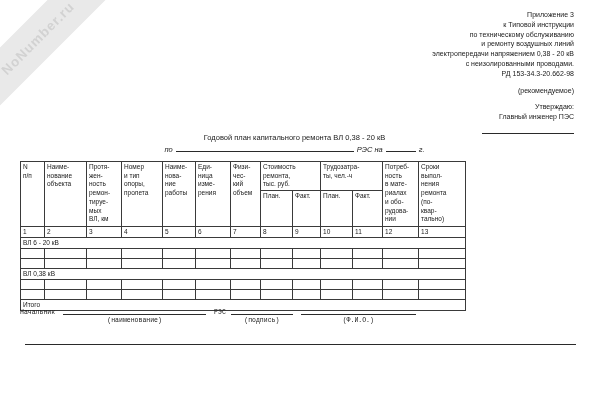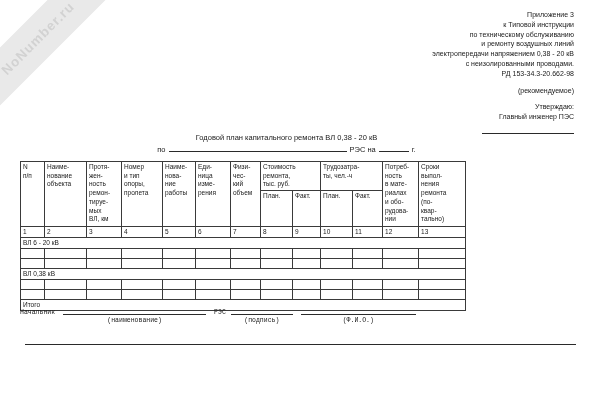--- a/index.html
+++ b/index.html
@@ -40,27 +40,27 @@
   .hdr-sigline {
     width: 92px; height: 5px;
     border-bottom: 1px solid #2a2a2a;
     margin-left: auto;
     margin-bottom: 2px;
   }
 
   
   .title-wrap {
     position: absolute;
-    top: 133px; left: 0;
+    top: 133px; left: 8px;
     width: 573px;
     text-align: center;
     font-size: 7.5px;
     line-height: 10px;
   }
-  .title-line2 { margin-top: 1px; }
+  .title-line2 { margin-top: 1px; font-style: italic; }
   .fill {
     display: inline-block;
     height: 8px;
     border-bottom: 1px solid #2a2a2a;
     vertical-align: baseline;
     margin: 0 3px;
   }
   .fill-res { width: 178px; }
   .fill-year { width: 30px; }
 

